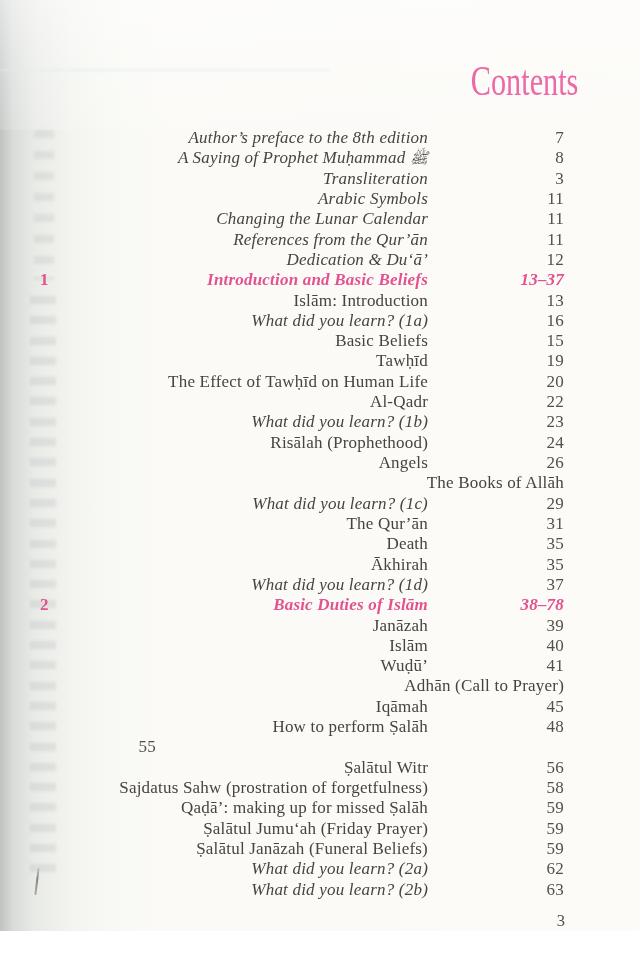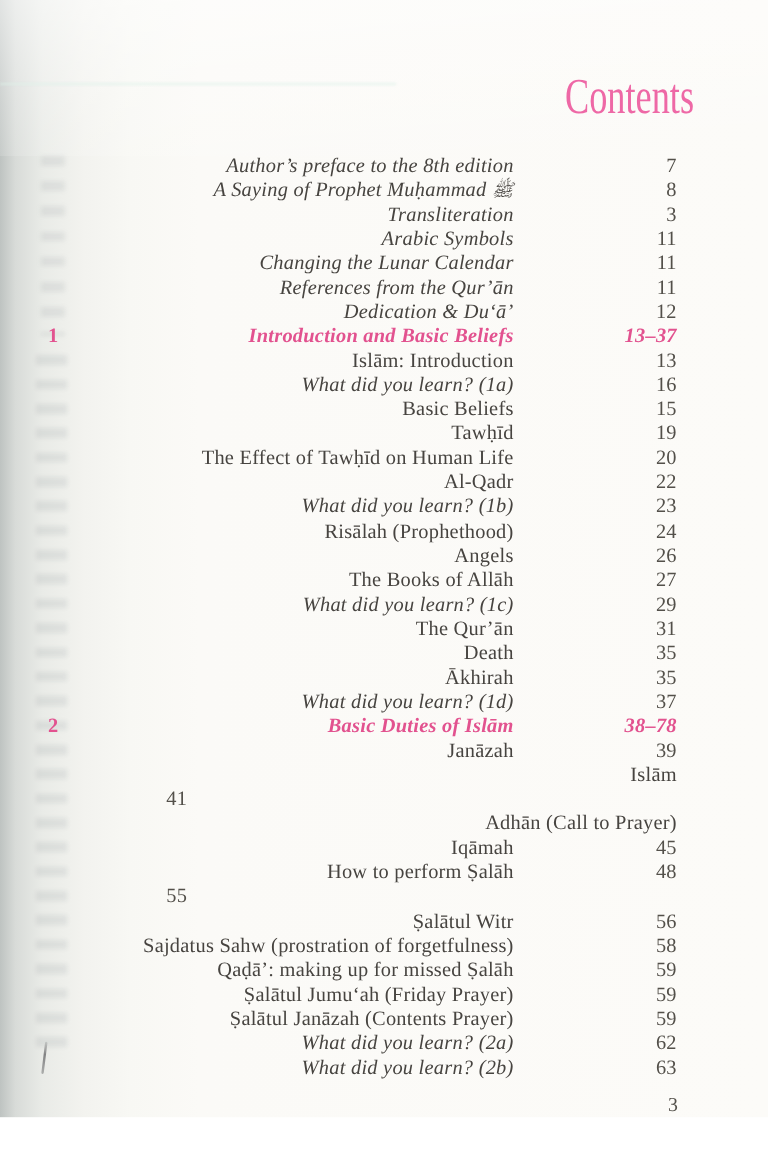--- a/index.html
+++ b/index.html
@@ -148,21 +148,20 @@
       <div class="row">
         <span class="t">Risālah (Prophethood)</span>
         <span class="p">24</span>
       </div>
       <div class="row">
         <span class="t">Angels</span>
         <span class="p">26</span>
       </div>
       <div class="row">
         <span class="t">The Books of Allāh</span>
-        <span class="p">27</span>
       </div>
       <div class="row">
         <span class="t italic">What did you learn? (1c)</span>
         <span class="p">29</span>
       </div>
       <div class="row">
         <span class="t">The Qur’ān</span>
         <span class="p">31</span>
       </div>
       <div class="row">
@@ -181,22 +180,24 @@
         <span class="chnum">2</span>
         <span class="t">Basic Duties of Islām</span>
         <span class="p">38–78</span>
       </div>
       <div class="row">
         <span class="t">Janāzah</span>
         <span class="p">39</span>
       </div>
       <div class="row">
         <span class="t">Islām</span>
-      </div>
-      <div class="row">
+        <span class="p">40</span>
+      </div>
+      <div class="row">
+        <span class="t">Wuḍū’</span>
         <span class="p">41</span>
       </div>
       <div class="row">
         <span class="t">Adhān (Call to Prayer)</span>
       </div>
       <div class="row">
         <span class="t">Iqāmah</span>
         <span class="p">45</span>
       </div>
       <div class="row">
@@ -216,21 +217,21 @@
       </div>
       <div class="row">
         <span class="t">Qaḍā’: making up for missed Ṣalāh</span>
         <span class="p">59</span>
       </div>
       <div class="row">
         <span class="t">Ṣalātul Jumu‘ah (Friday Prayer)</span>
         <span class="p">59</span>
       </div>
       <div class="row">
-        <span class="t">Ṣalātul Janāzah (Contents Prayer)</span>
+        <span class="t">Ṣalātul Janāzah (Funeral Beliefs)</span>
         <span class="p">59</span>
       </div>
       <div class="row">
         <span class="t italic">What did you learn? (2a)</span>
         <span class="p">62</span>
       </div>
       <div class="row">
         <span class="t italic">What did you learn? (2b)</span>
         <span class="p">63</span>
       </div>

